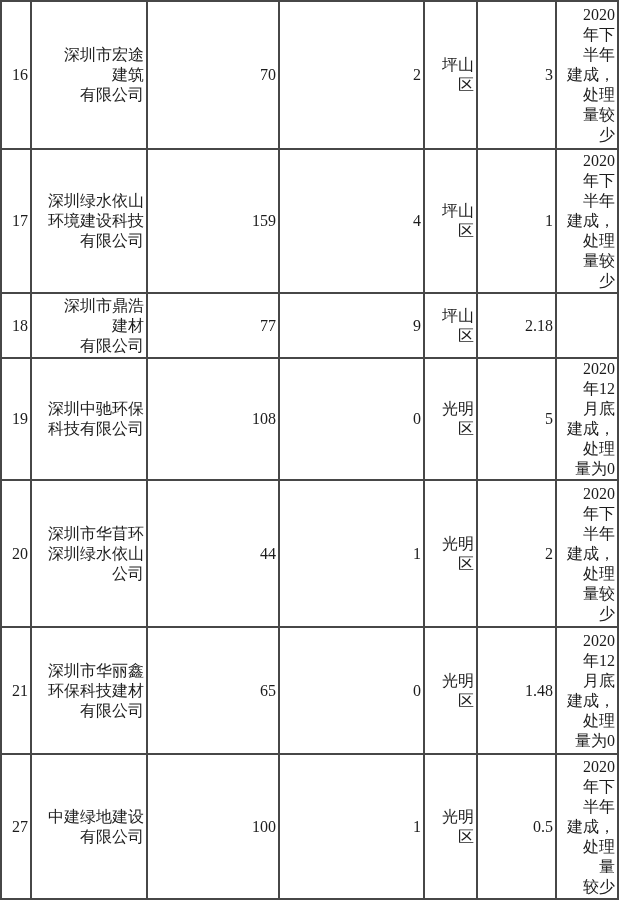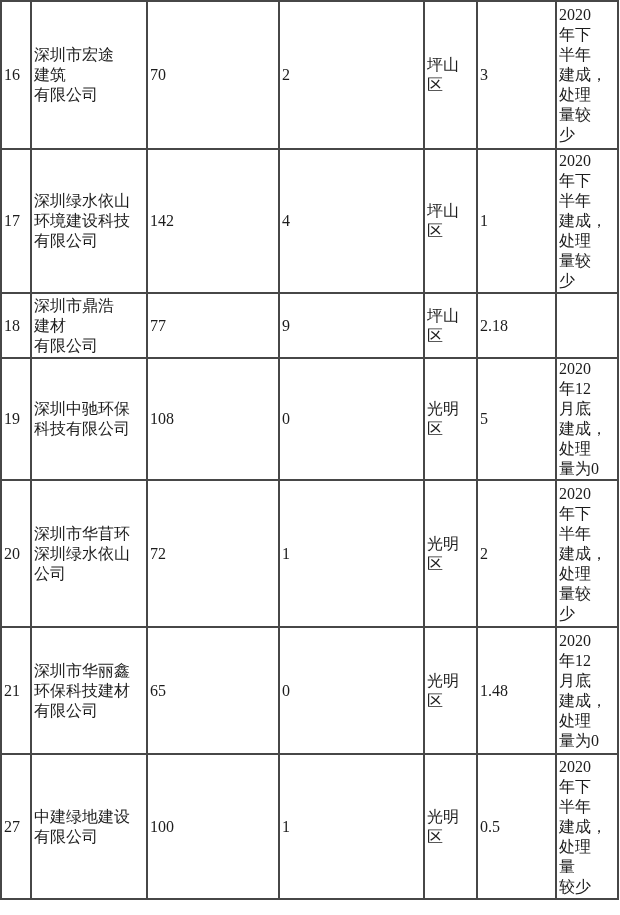--- a/index.html
+++ b/index.html
@@ -22,21 +22,21 @@
   }
   table.doc-table {
     border-collapse: collapse;
     table-layout: fixed;
     width: 617px;
     margin: 0;
   }
   table.doc-table td {
     border: 2px solid #474747;
     padding: 0 2px;
-    text-align: left;
+    text-align: right;
     vertical-align: middle;
     font-size: 16px;
     line-height: 20px;
     white-space: pre-line;
     word-break: break-all;
     overflow: hidden;
   }
   tr.r0 td { height: 146px; }
   tr.r1 td { height: 142px; }
   tr.r2 td { height: 63px;  }
@@ -76,21 +76,21 @@
 建成，
 处理
 量较
 少</td>
       </tr>
       <tr class="r1">
         <td>17</td>
         <td>深圳绿水依山
 环境建设科技
 有限公司</td>
-        <td>142</td>
+        <td>159</td>
         <td>4</td>
         <td>坪山
 区</td>
         <td>1</td>
         <td>2020
 年下
 半年
 建成，
 处理
 量较
@@ -122,21 +122,21 @@
 月底
 建成，
 处理
 量为0</td>
       </tr>
       <tr class="r4">
         <td>20</td>
         <td>深圳市华苜环
 深圳绿水依山
 公司</td>
-        <td>72</td>
+        <td>44</td>
         <td>1</td>
         <td>光明
 区</td>
         <td>2</td>
         <td>2020
 年下
 半年
 建成，
 处理
 量较

